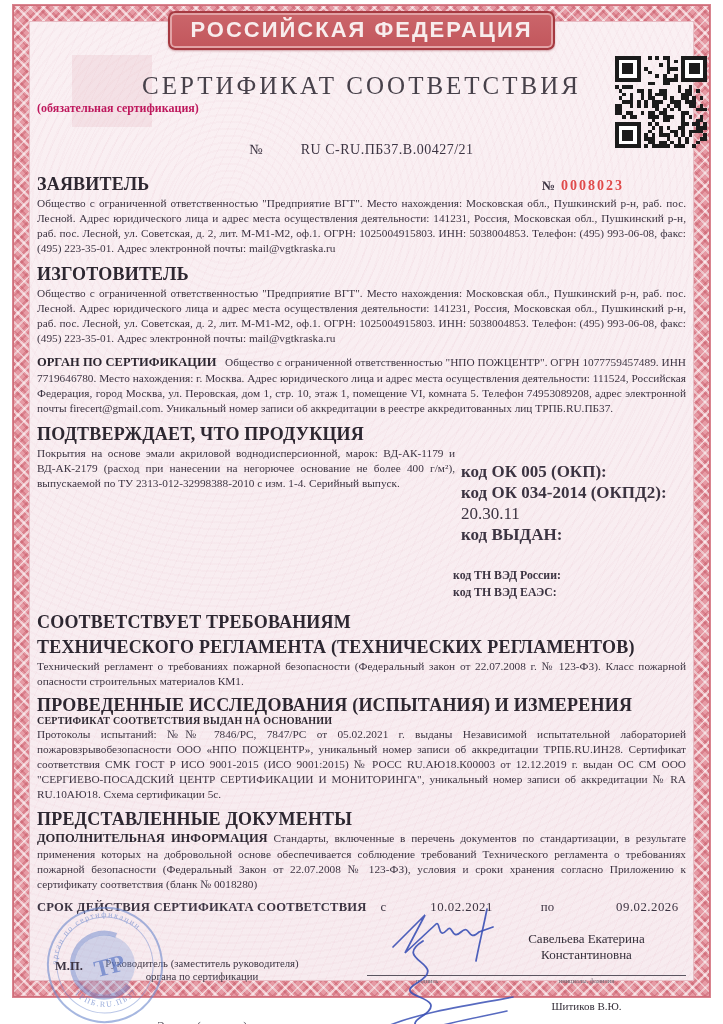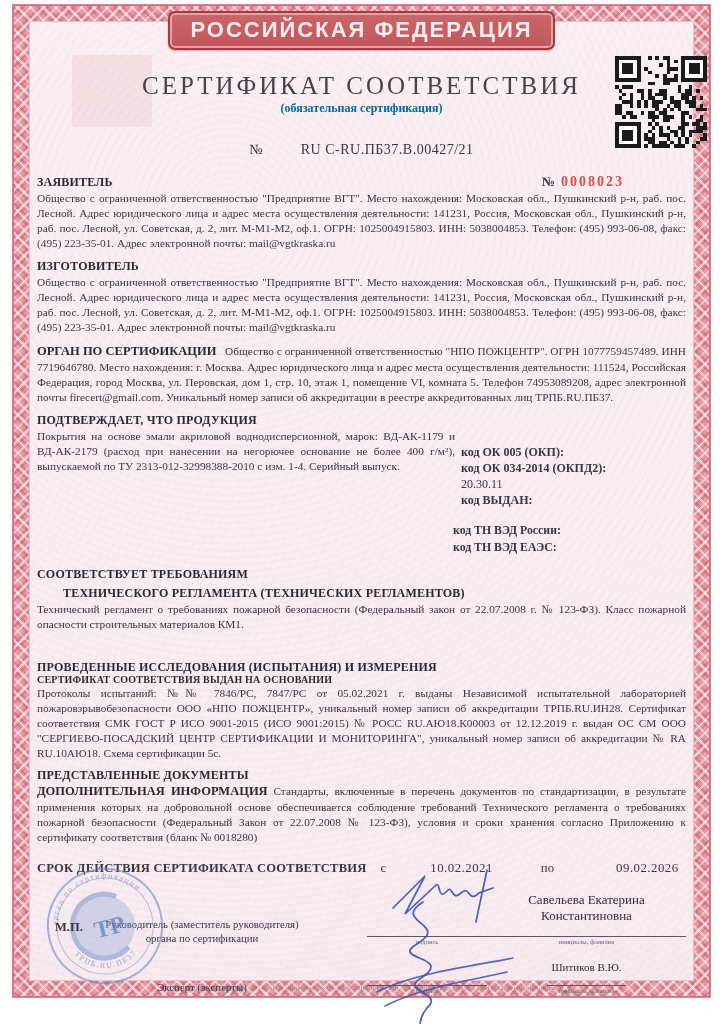--- a/index.html
+++ b/index.html
@@ -26,43 +26,43 @@
     background:rgba(219,148,160,.16);}
   .content{position:absolute;left:37px;right:37px;top:6px;bottom:32px;
     display:flex;flex-direction:column;color:#3c3442;}
   
   .banner-wrap{text-align:center;margin-top:5px;}
   .banner{display:inline-block;background:linear-gradient(#cb666b,#c2565c);
     border:2px solid #a63a41;border-radius:7px;box-shadow:inset 0 0 0 2px #e2a3a6,0 1px 2px rgba(150,50,60,.4);
     color:#f8eded;font-family:"Liberation Sans",sans-serif;font-weight:bold;
     font-size:22px;letter-spacing:2px;padding:4px 20px 5px;}
   .cert-title{text-align:center;font-size:25px;letter-spacing:3px;color:#47414a;margin-top:22px;}
-  .cert-sub{text-align:center;font-size:12px;font-weight:bold;color:#0369a1;margin-top:1px;}
+  .cert-sub{text-align:left;font-size:12px;font-weight:bold;color:#be185d;margin-top:1px;}
   .number-row{margin-top:26px;text-align:center;font-size:14px;color:#3c3442;}
   .number-row .no{margin-right:38px;}
   .number-row .num{letter-spacing:.5px;}
   .qr{position:absolute;top:56px;right:16px;}
   
-  .h1{font-weight:bold;font-size:12px;color:#2d2731;letter-spacing:.2px;}
+  .h1{font-weight:bold;font-size:18px;color:#2d2731;letter-spacing:.2px;}
   .p{font-size:11.3px;line-height:1.33;text-align:justify;margin-top:1px;}
   .sec{margin-top:8px;}
   .head-row{display:flex;justify-content:space-between;align-items:baseline;}
   .serial{color:#e04b4b;font-weight:bold;font-size:14px;letter-spacing:2px;margin-right:62px;}
   .serial .no{color:#3c3442;letter-spacing:0;margin-right:6px;font-size:13px;}
   .inline-head{font-weight:bold;font-size:12.5px;color:#2d2731;}
   
   .prod-cols{display:flex;}
   .prod-left{width:418px;}
-  .prod-right{flex:1;padding-left:6px;padding-top:16px;font-size:12px;}
+  .prod-right{flex:1;padding-left:6px;padding-top:16px;font-size:17px;}
   .code-b{font-weight:bold;}
   .code-line{margin-top:1px;}
-  .tnved{margin-left:416px;margin-top:14px;font-weight:bold;font-size:11.8px;line-height:1.5;}
+  .tnved{margin-left:416px;margin-top:22px;font-weight:bold;font-size:11.8px;line-height:1.5;}
   .spacer{flex:1;min-height:6px;}
   
-  .validity{display:flex;align-items:flex-end;font-size:12.8px;margin-top:16px;}
+  .validity{display:flex;align-items:flex-end;font-size:12.8px;margin-top:8px;}
   .validity .vh{font-weight:bold;letter-spacing:.2px;font-size:12.6px;}
   .validity .lbl{margin-left:14px;}
   .validity .d1{margin-left:44px;letter-spacing:.5px;}
   .validity .lbl2{margin-left:48px;}
   .validity .d2{margin-left:62px;letter-spacing:.5px;}
   
   .sign-area{position:relative;height:96px;margin-top:6px;}
   .srow{display:flex;align-items:flex-end;}
   .scol1{width:330px;text-align:center;font-size:10.8px;line-height:1.25;}
   .scol2{width:120px;text-align:center;}
@@ -331,21 +331,21 @@
         </div>
       </div>
       <div class="tnved">
         <div>код ТН ВЭД России:</div>
         <div>код ТН ВЭД ЕАЭС:</div>
       </div>
     </div>
 
     <div class="sec" style="margin-top:10px;">
       <div class="h1">СООТВЕТСТВУЕТ ТРЕБОВАНИЯМ</div>
-      <div class="h1" style="margin-top:4px;margin-left:26px;">ТЕХНИЧЕСКОГО РЕГЛАМЕНТА (ТЕХНИЧЕСКИХ РЕГЛАМЕНТОВ)</div>
+      <div class="h1" style="margin-top:4px;">ТЕХНИЧЕСКОГО РЕГЛАМЕНТА (ТЕХНИЧЕСКИХ РЕГЛАМЕНТОВ)</div>
       <div class="p">Технический регламент о требованиях пожарной безопасности (Федеральный закон от 22.07.2008 г. № 123-ФЗ). Класс пожарной опасности строительных материалов КМ1.</div>
     </div>
 
     <div class="spacer"></div>
 
     <div>
       <div class="h1">ПРОВЕДЕННЫЕ ИССЛЕДОВАНИЯ (ИСПЫТАНИЯ) И ИЗМЕРЕНИЯ</div>
       <div class="h1" style="font-size:10px;margin-top:-1px;">СЕРТИФИКАТ СООТВЕТСТВИЯ ВЫДАН НА ОСНОВАНИИ</div>
       <div class="p">Протоколы испытаний: №№ 7846/РС, 7847/РС от 05.02.2021 г. выданы Независимой испытательной лабораторией пожаровзрывобезопасности ООО «НПО ПОЖЦЕНТР», уникальный номер записи об аккредитации ТРПБ.RU.ИН28. Сертификат соответствия СМК ГОСТ Р ИСО 9001-2015 (ИСО 9001:2015) № РОСС RU.АЮ18.К00003 от 12.12.2019 г. выдан ОС СМ ООО "СЕРГИЕВО-ПОСАДСКИЙ ЦЕНТР СЕРТИФИКАЦИИ И МОНИТОРИНГА", уникальный номер записи об аккредитации № RA RU.10АЮ18. Схема сертификации 5с.</div>
     </div>

